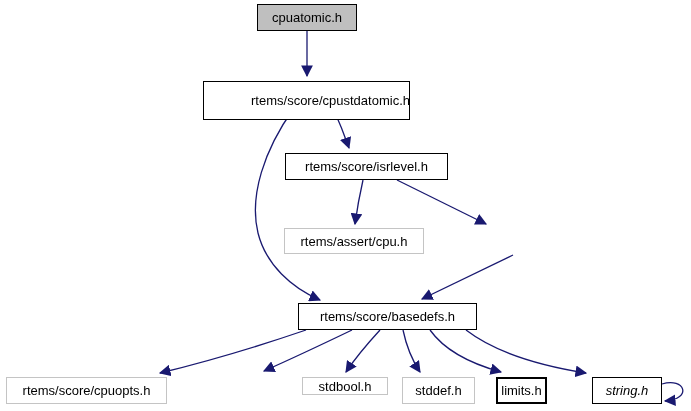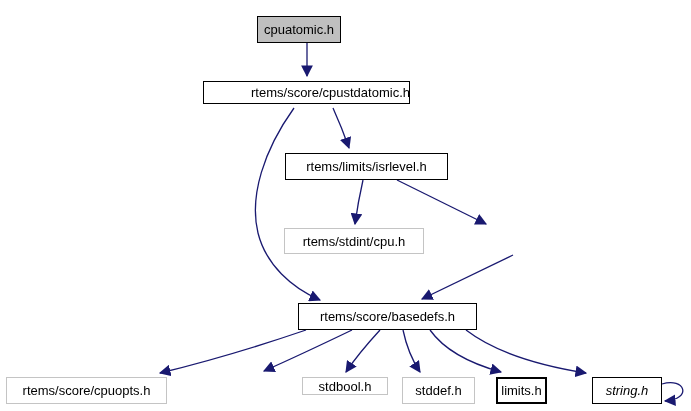--- a/index.html
+++ b/index.html
@@ -34,22 +34,22 @@
     font-size: 13px;
     color: #000000;
     white-space: nowrap;
     line-height: 1;
   }
   .node.filled   { background: #bfbfbf; }
   .node.grayline { border-color: #c4c4c4; }
   .node.thick    { border-width: 2px; }
 
   
-  #n0  { left: 257px; top: 16px;   width: 84px; height: 27px; }
-  #n1  { left: 203px; top: 81px;  width: 207px; height: 23px; padding-left: 48px; }
+  #n0  { left: 257px; top: 4px;   width: 100px; height: 27px; }
+  #n1  { left: 203px; top: 81px;  width: 207px; height: 39px; padding-left: 48px; }
   #n2  { left: 285px; top: 153px; width: 163px; height: 27px; }
   #n3  { left: 284px; top: 228px; width: 140px; height: 26px; }
   #n4  { left: 445px; top: 228px; width: 163px; height: 27px; }
   #n5  { left: 298px; top: 303px; width: 179px; height: 27px; }
   #n6  { left: 6px;   top: 377px; width: 161px; height: 27px; }
   #n7  { left: 196px; top: 377px; width: 78px;  height: 27px; }
   #n8  { left: 302px; top: 377px; width: 86px;  height: 18px; }
   #n9  { left: 402px; top: 377px; width: 73px;  height: 27px; }
   #n10 { left: 496px; top: 377px; width: 51px;  height: 27px; }
   #n11 { left: 592px; top: 377px; width: 70px;  height: 27px; font-style: italic; }
@@ -79,23 +79,23 @@
       <path d="M 430,330 Q 450,358 501,372" marker-end="url(#arrow)"></path>
       <path d="M 466,330 Q 505,360 586,373" marker-end="url(#arrow)"></path>
       <path d="M 662,384 C 685,377 693,399 665,401" marker-end="url(#arrow)"></path>
     </g>
   </svg>
 
   <div id="n0" class="node filled">cpuatomic.h</div>
 
   <div id="n1" class="node">rtems/score/cpustdatomic.h</div>
 
-  <div id="n2" class="node">rtems/limits/isrlevel.h</div>
+  <div id="n2" class="node">rtems/score/isrlevel.h</div>
 
-  <div id="n3" class="node grayline">rtems/stdint/cpu.h</div>
+  <div id="n3" class="node grayline">rtems/assert/cpu.h</div>
 
 
   <div id="n5" class="node">rtems/score/basedefs.h</div>
 
   <div id="n6" class="node grayline">rtems/score/cpuopts.h</div>
 
 
   <div id="n8" class="node grayline">stdbool.h</div>
 
   <div id="n9" class="node grayline">stddef.h</div>

